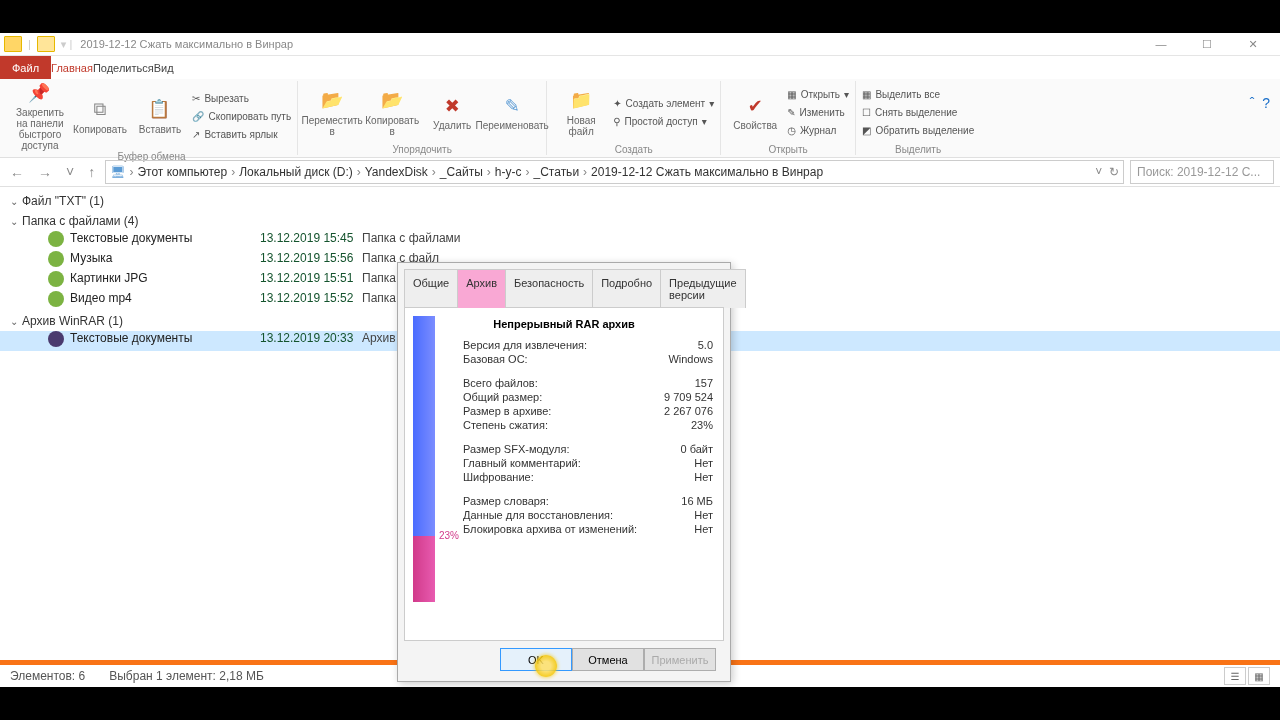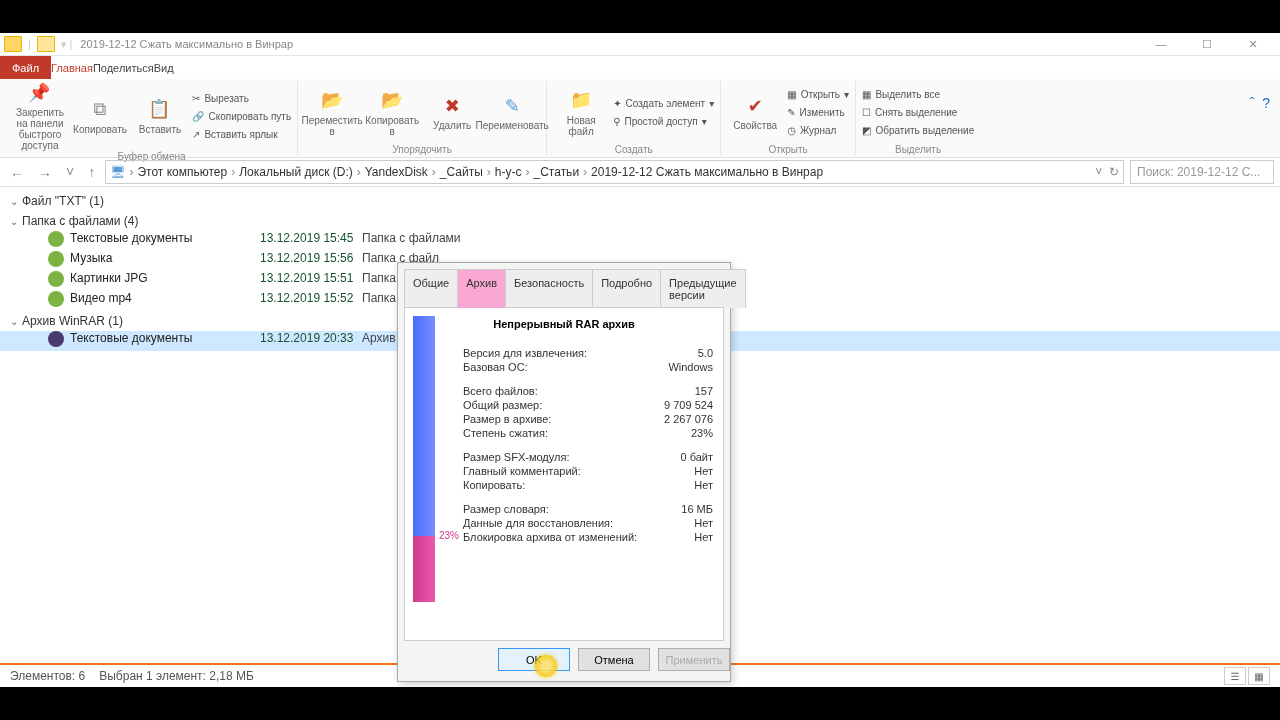--- a/index.html
+++ b/index.html
@@ -28,40 +28,40 @@
 .columns{height:22px;border-bottom:1px solid #f0f0f0;display:flex;align-items:center;color:#555;font-size:12px;padding-left:14px}
 .col-name{width:205px}.col-date{width:102px}.col-type{width:100px}.col-size{width:80px}
 .filelist{padding:4px 0;font-size:12px;color:#222}
 .group{padding:3px 10px;color:#333;display:flex;align-items:center;gap:4px}
 .group::before{content:"⌄";color:#666;font-size:10px;width:8px}
 .filerow{display:flex;align-items:flex-start;height:20px;padding-left:48px}
 .filerow .ico{width:16px;height:16px;margin-right:6px;border-radius:50%}
 .filerow.sel{background:#cde8ff}
 .ico-green{background:#7cb342}.ico-rar{background:#4a3a6e;border-radius:2px}
 .fr-name{width:190px}.fr-date{width:102px;color:#14532d}.fr-type{width:200px;color:#444}
-.statusbar{position:absolute;bottom:0;left:0;right:0;height:22px;border-top:2px solid #f97316;display:flex;align-items:center;padding:0 10px;font-size:12px;color:#555;gap:14px;background:#fff}
+.statusbar{position:absolute;bottom:0;left:0;right:0;height:22px;border-top:5px solid #f97316;display:flex;align-items:center;padding:0 10px;font-size:12px;color:#555;gap:24px;background:#fff}
 .view-toggle-group{margin-left:auto;display:flex;gap:2px}
 .view-toggle{width:20px;height:16px;border:1px solid #ccc;display:flex;align-items:center;justify-content:center;font-size:10px;color:#666}
 
 .dlg{position:absolute;left:397px;top:229px;width:332px;height:418px;background:#f4f4f4;border:1px solid #aaa;box-shadow:2px 2px 8px rgba(0,0,0,.2);font-size:11px}
 .dlg-title{height:22px;background:#fff;display:flex;align-items:center;padding:0 6px;color:#888;gap:6px}
 .dlg-title .ico-rar{width:14px;height:14px}
 .dlg-tabs{display:flex;padding:6px 6px 0 6px;gap:0;font-size:11px}
 .dlg-tab{padding:7px 8px;border:1px solid #ccc;border-bottom:none;background:#eee;color:#333;margin-right:-1px}
 .dlg-tab.active{background:#f9a8d4;position:relative;z-index:2}
 .dlg-body{margin:0 6px 6px 6px;background:#fff;border:1px solid #ccc;padding:10px 10px 10px 10px;height:312px;position:relative;margin-top:-1px}
-.dlg-heading{text-align:center;font-weight:bold;margin-bottom:16px;font-size:11px}
+.dlg-heading{text-align:center;font-weight:bold;margin-bottom:8px;font-size:11px}
 .chartcol{position:absolute;left:8px;top:8px;width:22px;height:286px}
 .chart-top{background:linear-gradient(90deg,#4a6cff,#7b8dff)}
 .chart-bot{background:linear-gradient(90deg,#d13a8a,#e85bb0)}
 .chart-lbl{position:absolute;font-size:10px;color:#d13a8a}
 .kv{margin-left:48px;display:flex;justify-content:space-between;padding:1px 0;color:#333}
 .kv .k{}.kv .v{text-align:right}
 .kv-gap{height:10px}
-.dlg-buttons{position:absolute;bottom:10px;right:0;display:flex;gap:8px}
+.dlg-buttons{position:absolute;bottom:10px;right:14px;display:flex;gap:0}
 .dlg-btn{width:70px;height:21px;border:1px solid #adadad;background:#e1e1e1;display:flex;align-items:center;justify-content:center;font-size:11px}
 .dlg-btn.primary{border:1px solid #3399ff;background:#e5f1fb}
 .dlg-btn.disabled{color:#aaa}
 .cursor-ring{position:absolute;width:22px;height:22px;border-radius:50%;background:radial-gradient(circle,#ffe066 30%,#f6c600 70%);opacity:.85;box-shadow:0 0 4px #f6c600}
 .helpq{position:absolute;right:10px;top:62px;color:#1a6fc9;font-size:14px}
 </style>
 </head>
 <body>
 
 <div class="desktop">
@@ -313,21 +313,21 @@
       <div class="kv-gap"></div>
       <div class="kv">
           <span class="k">Размер SFX-модуля:</span>
           <span class="v">0 байт</span>
         </div>
       <div class="kv">
           <span class="k">Главный комментарий:</span>
           <span class="v">Нет</span>
         </div>
       <div class="kv">
-          <span class="k">Копировать:</span>
+          <span class="k">Шифрование:</span>
           <span class="v">Нет</span>
         </div>
       <div class="kv-gap"></div>
       <div class="kv">
           <span class="k">Размер словаря:</span>
           <span class="v">16 МБ</span>
         </div>
       <div class="kv">
           <span class="k">Данные для восстановления:</span>
           <span class="v">Нет</span>

